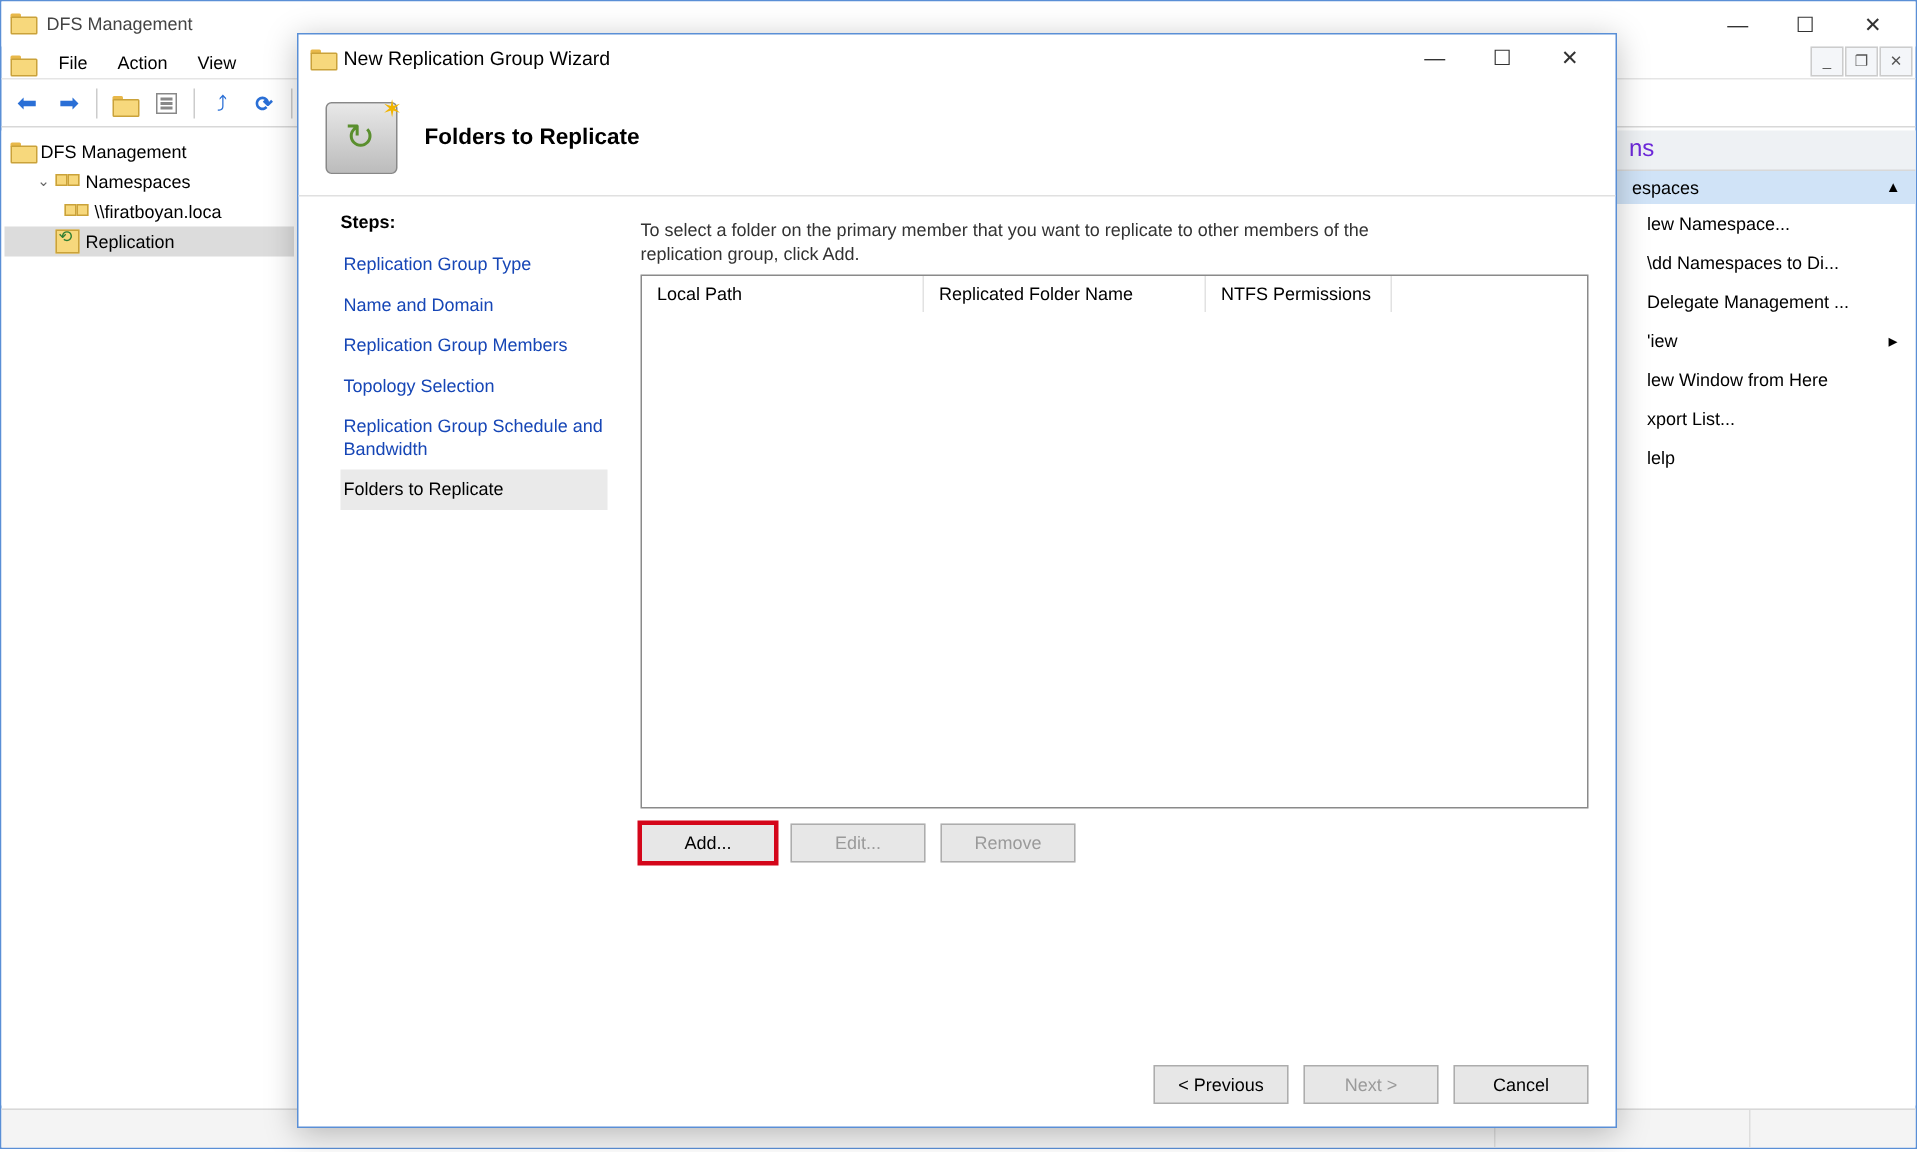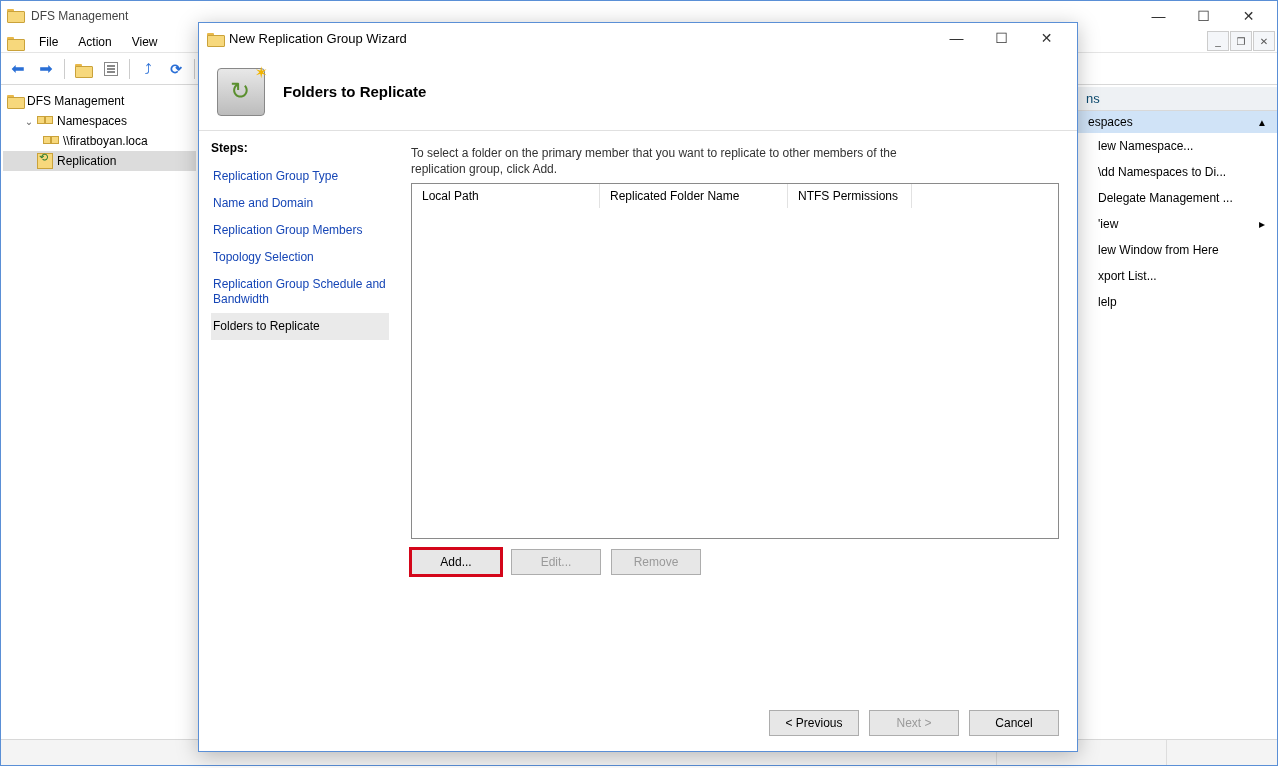--- a/index.html
+++ b/index.html
@@ -27,21 +27,21 @@
   .tree-pane { width:198px; border-right:1px solid #d8d8d8; padding:4px 2px; background:#fff; overflow:hidden;}
   .tree-item { display:flex; align-items:center; height:20px; padding-left:4px; white-space:nowrap; }
   .tree-item.lv1 { padding-left:20px; }
   .tree-item.lv2 { padding-left:40px; }
   .tree-item.selected { background:#dcdcdc; }
   .tree-item .exp { width:12px; text-align:center; color:#666; font-size:10px; margin-right:2px;}
   .tree-item .ic { width:16px; height:16px; margin-right:4px; }
 
   .center-pane { flex:1; background:#fff; }
   .actions-pane { width:200px; border-left:1px solid #d8d8d8; background:#fff; display:flex; flex-direction:column;}
-  .actions-header { background:#eef1f4; padding:4px 8px; font-size:13px; color:#0c4a6e; border-bottom:1px solid #d8d8d8;}
+  .actions-header { background:#eef1f4; padding:4px 8px; font-size:16px; color:#6d28d9; border-bottom:1px solid #d8d8d8;}
   .actions-group { background:#d0e3f7; padding:4px 10px; font-size:12px; display:flex; justify-content:space-between; align-items:center; }
   .actions-group .caret { font-size:10px; }
   .actions-item { padding:6px 12px 6px 20px; font-size:12px; color:#000; display:flex; align-items:center; justify-content:space-between;}
 
   .mmc-status { position:absolute; left:0; right:0; bottom:0; height:26px; border-top:1px solid #d8d8d8; background:#f4f4f4; display:flex;}
   .mmc-status .cell { border-right:1px solid #ddd; height:100%; }
 
   
   .folder-icon { width:16px; height:14px; position:relative; }
   .folder-icon::before { content:""; position:absolute; left:0; top:2px; width:7px; height:3px; background:#e8b84a; border-radius:1px 1px 0 0;}
@@ -55,21 +55,21 @@
   
   .wizard { position:absolute; left:198px; top:22px; width:880px; height:730px; background:#fff; border:1px solid #5a8fd6; box-shadow:0 4px 20px rgba(0,0,0,0.25); display:flex; flex-direction:column;}
   .wizard-titlebar { height:30px; display:flex; align-items:center; padding:0 8px; }
   .wizard-titlebar .folder-icon { margin-right:6px; }
   .wizard-titlebar .wtitle { font-size:13px; }
   .wizard-titlebar .winbtns { margin-left:auto; display:flex; }
 
   .wizard-header { height:78px; display:flex; align-items:center; padding:0 18px; border-bottom:1px solid #e0e0e0; gap:18px;}
   .wizard-header .htitle { font-weight:bold; font-size:15px; }
 
-  .wizard-body { flex:1; display:flex; min-height:0;}
+  .wizard-body { flex:1; display:flex; min-height:0;margin-left:16px;}
   .steps-pane { width:202px; padding:10px 12px; }
   .steps-label { font-weight:bold; font-size:12px; margin-bottom:8px; }
   .step { font-size:12px; padding:6px 2px; line-height:1.25; cursor:default;}
   .step.link { color:#1646b6; }
   .step.current { background:#eaeaea; color:#000; }
   .step.future { color:#000; }
 
   .content-pane { flex:1; padding:14px 18px 10px 10px; display:flex; flex-direction:column;}
   .desc { font-size:12px; color:#333; line-height:1.35; max-width:500px; }
   .lbl { margin-top:20px; font-size:12px; }

